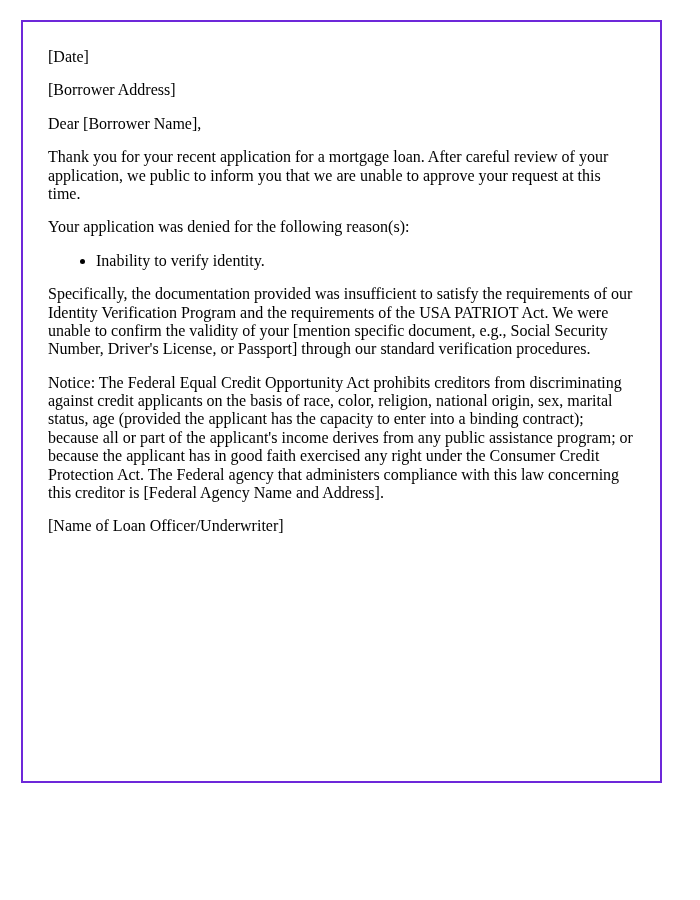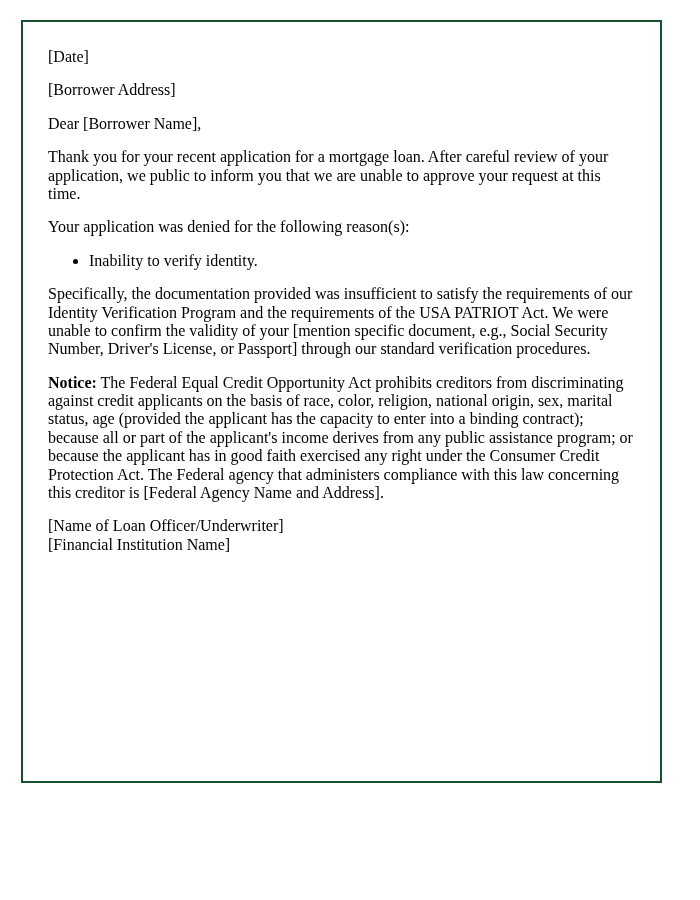--- a/index.html
+++ b/index.html
@@ -17,45 +17,45 @@
     height: 900px;
     background: #ffffff;
   }
   .letter {
     position: absolute;
     left: 21px;
     top: 20px;
     width: 641px;
     height: 763px;
     box-sizing: border-box;
-    border: 2px solid #14532d;
+    border: 2px solid #6d28d9;
     background: #ffffff;
     padding: 26px 27px 20px 25px;
     font-size: 16px;
     line-height: 1.15;
     overflow: hidden;
   }
   .letter p {
     margin: 15px 0;
   }
   .letter p:first-child {
     margin-top: 0;
   }
   .letter ul {
     margin: 15px 0;
     padding-left: 40px;
   }
   .letter li {
-    margin: 1px;
+    margin: 8px;
   }
   .block-line {
     display: block;
   }
   strong {
-    font-weight: bold;
+    font-weight: normal;
   }
 </style>
 </head>
 <body>
 
 <div class="page">
   <div class="letter">
 
     <p>[Date]</p>
 
@@ -75,17 +75,16 @@
     </ul>
 
     <p>Specifically, the documentation provided was insufficient to satisfy the requirements of our Identity Verification Program and the requirements of the USA PATRIOT Act. We were unable to confirm the validity of your [mention specific document, e.g., Social Security Number, Driver's License, or Passport] through our standard verification procedures.</p>
 
 
     <p><strong>Notice:</strong><span> The Federal Equal Credit Opportunity Act prohibits creditors from discriminating against credit applicants on the basis of race, color, religion, national origin, sex, marital status, age (provided the applicant has the capacity to enter into a binding contract); because all or part of the applicant's income derives from any public assistance program; or because the applicant has in good faith exercised any right under the Consumer Credit Protection Act. The Federal agency that administers compliance with this law concerning this creditor is [Federal Agency Name and Address].</span></p>
 
 
     <p>
       <span class="block-line">[Name of Loan Officer/Underwriter]</span>
-      <span class="block-line">[Financial Institution Name]</span>
     </p>
 
   </div>
 </div>
 
 </body></html>

